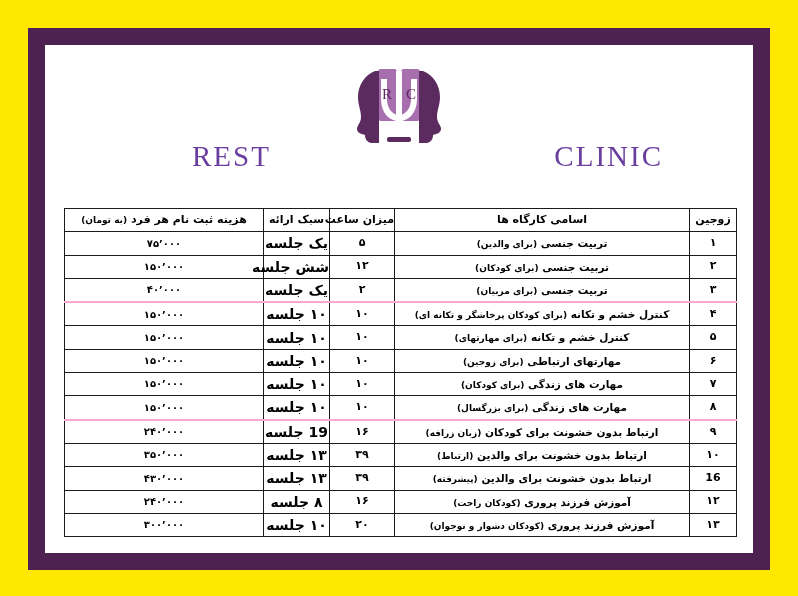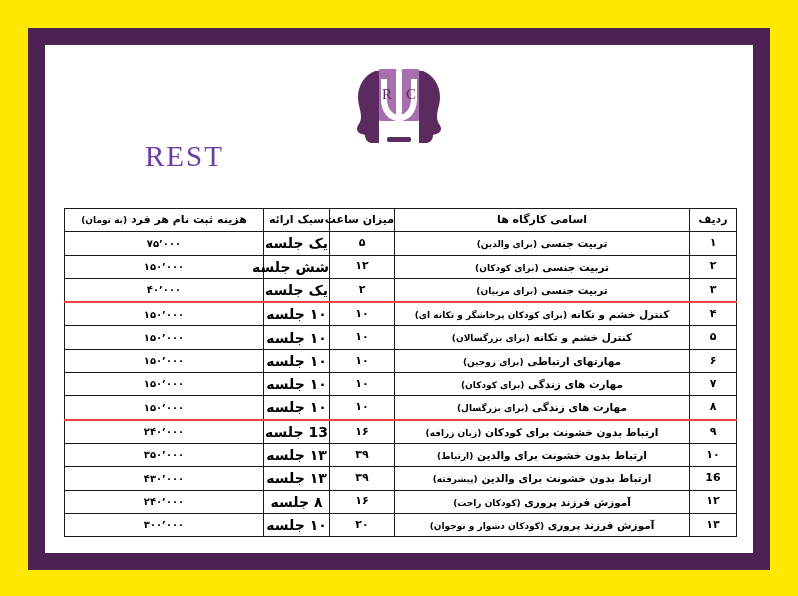--- a/index.html
+++ b/index.html
@@ -65,20 +65,21 @@
     height: 80px;
   }
   .wordmark {
     position: absolute;
     top: 95px;
     font-family: "Liberation Serif", "DejaVu Serif", serif;
     font-size: 29px;
     letter-spacing: 2px;
     color: #6B3FA0;
     direction: ltr;
+    margin-left: 47px;
   }
   .wordmark.left  { left: 100px; }
   .wordmark.right { right: 90px; }
 
   
   .table-wrap {
     position: absolute;
     left: 20px;
     top: 163px;
     width: 672px;
@@ -126,21 +127,21 @@
   }
   tbody td.name-cell .qual {
     font-size: 9px;
     font-weight: bold;
   }
   tbody td.fee-cell   { font-size: 10px; letter-spacing: 0.5px; }
   tbody td.num-cell   { font-size: 11px; }
   tbody td.style-cell { font-size: 14px; }
 
   
-  tbody tr.group-end td { border-bottom: 2px solid #ef4444; }
+  tbody tr.group-end td { border-bottom: 2px solid #f9a8d4; }
 </style>
 </head>
 <body>
 
 <div class="poster">
   <div class="purple-frame">
     <div class="white-card">
 
       <div class="brand-band">
 
@@ -166,34 +167,35 @@
 
             <rect x="42" y="72" width="24" height="5" rx="2" fill="#5B2A5E"></rect>
 
             <text x="42" y="34" font-family="Liberation Serif, serif" font-size="15" fill="#5B2A5E" text-anchor="middle">R</text>
             <text x="66" y="34" font-family="Liberation Serif, serif" font-size="15" fill="#5B2A5E" text-anchor="middle">C</text>
           </svg>
         </div>
 
         <div class="wordmark left">REST</div>
 
+        <div class="wordmark right">CLINIC</div>
       </div>
 
       <div class="table-wrap">
         <table class="price-table">
           <colgroup>
             <col class="col-radif">
             <col class="col-name">
             <col class="col-hours">
             <col class="col-style">
             <col class="col-fee">
           </colgroup>
           <thead>
             <tr>
-              <th>ردیف</th>
+              <th>زوجین</th>
               <th>اسامی کارگاه ها</th>
               <th>میزان ساعت</th>
               <th>سبک ارائه</th>
               <th>
                 <span>هزینه ثبت نام هر فرد</span>
                 <span class="sub">(به تومان)</span>
               </th>
             </tr>
           </thead>
           <tbody id="table-body">
@@ -220,21 +222,21 @@
               </tr>
               <tr>
                 <td class="num-cell">۴</td>
                 <td class="name-cell"><span>کنترل خشم و تکانه</span> <span class="qual">(برای کودکان پرخاشگر و تکانه ای)</span></td>
                 <td class="num-cell">۱۰</td>
                 <td class="style-cell">۱۰ جلسه</td>
                 <td class="fee-cell">۱۵۰٬۰۰۰</td>
               </tr>
               <tr>
                 <td class="num-cell">۵</td>
-                <td class="name-cell"><span>کنترل خشم و تکانه</span> <span class="qual">(برای بزرگسالان)</span></td>
+                <td class="name-cell"><span>کنترل خشم و تکانه</span> <span class="qual">(برای مهارتهای)</span></td>
                 <td class="num-cell">۱۰</td>
                 <td class="style-cell">۱۰ جلسه</td>
                 <td class="fee-cell">۱۵۰٬۰۰۰</td>
               </tr>
               <tr>
                 <td class="num-cell">۶</td>
                 <td class="name-cell"><span>مهارتهای ارتباطی</span> <span class="qual">(برای زوجین)</span></td>
                 <td class="num-cell">۱۰</td>
                 <td class="style-cell">۱۰ جلسه</td>
                 <td class="fee-cell">۱۵۰٬۰۰۰</td>
@@ -250,21 +252,21 @@
                 <td class="num-cell">۸</td>
                 <td class="name-cell"><span>مهارت های زندگی</span> <span class="qual">(برای بزرگسال)</span></td>
                 <td class="num-cell">۱۰</td>
                 <td class="style-cell">۱۰ جلسه</td>
                 <td class="fee-cell">۱۵۰٬۰۰۰</td>
               </tr>
               <tr>
                 <td class="num-cell">۹</td>
                 <td class="name-cell"><span>ارتباط بدون خشونت برای کودکان</span> <span class="qual">(زبان زرافه)</span></td>
                 <td class="num-cell">۱۶</td>
-                <td class="style-cell">13 جلسه</td>
+                <td class="style-cell">19 جلسه</td>
                 <td class="fee-cell">۲۴۰٬۰۰۰</td>
               </tr>
               <tr>
                 <td class="num-cell">۱۰</td>
                 <td class="name-cell"><span>ارتباط بدون خشونت برای والدین</span> <span class="qual">(ارتباط)</span></td>
                 <td class="num-cell">۳۹</td>
                 <td class="style-cell">۱۳ جلسه</td>
                 <td class="fee-cell">۳۵۰٬۰۰۰</td>
               </tr>
               <tr>

